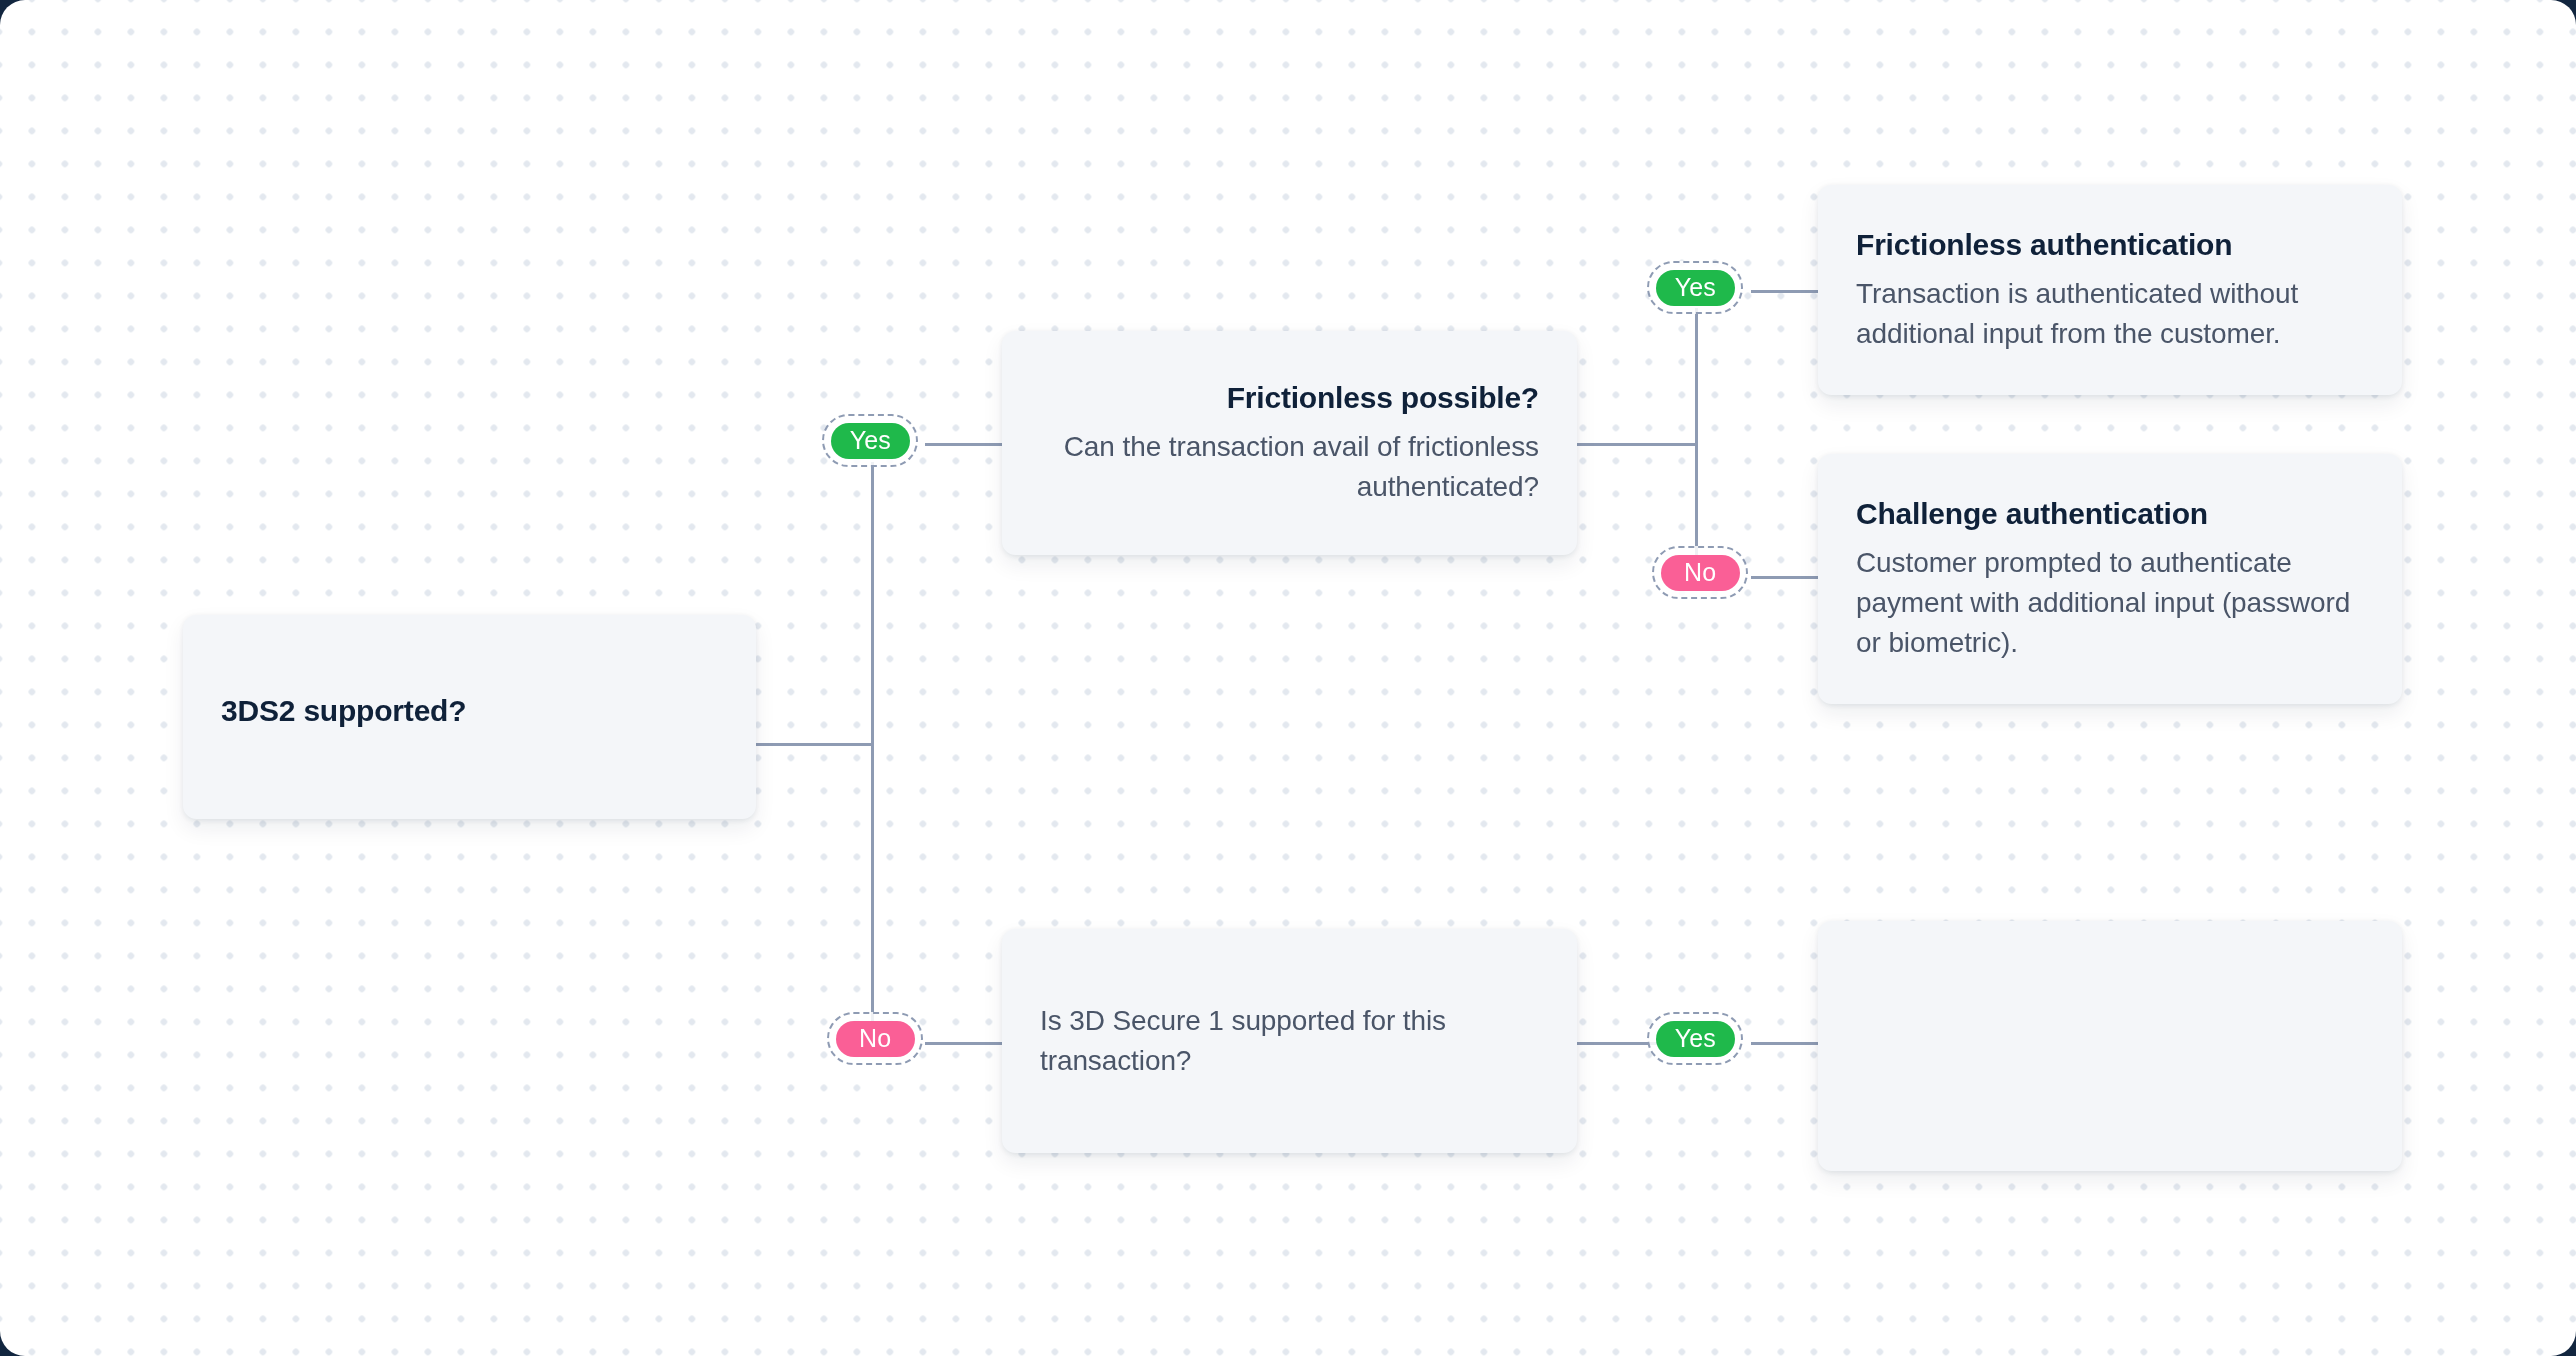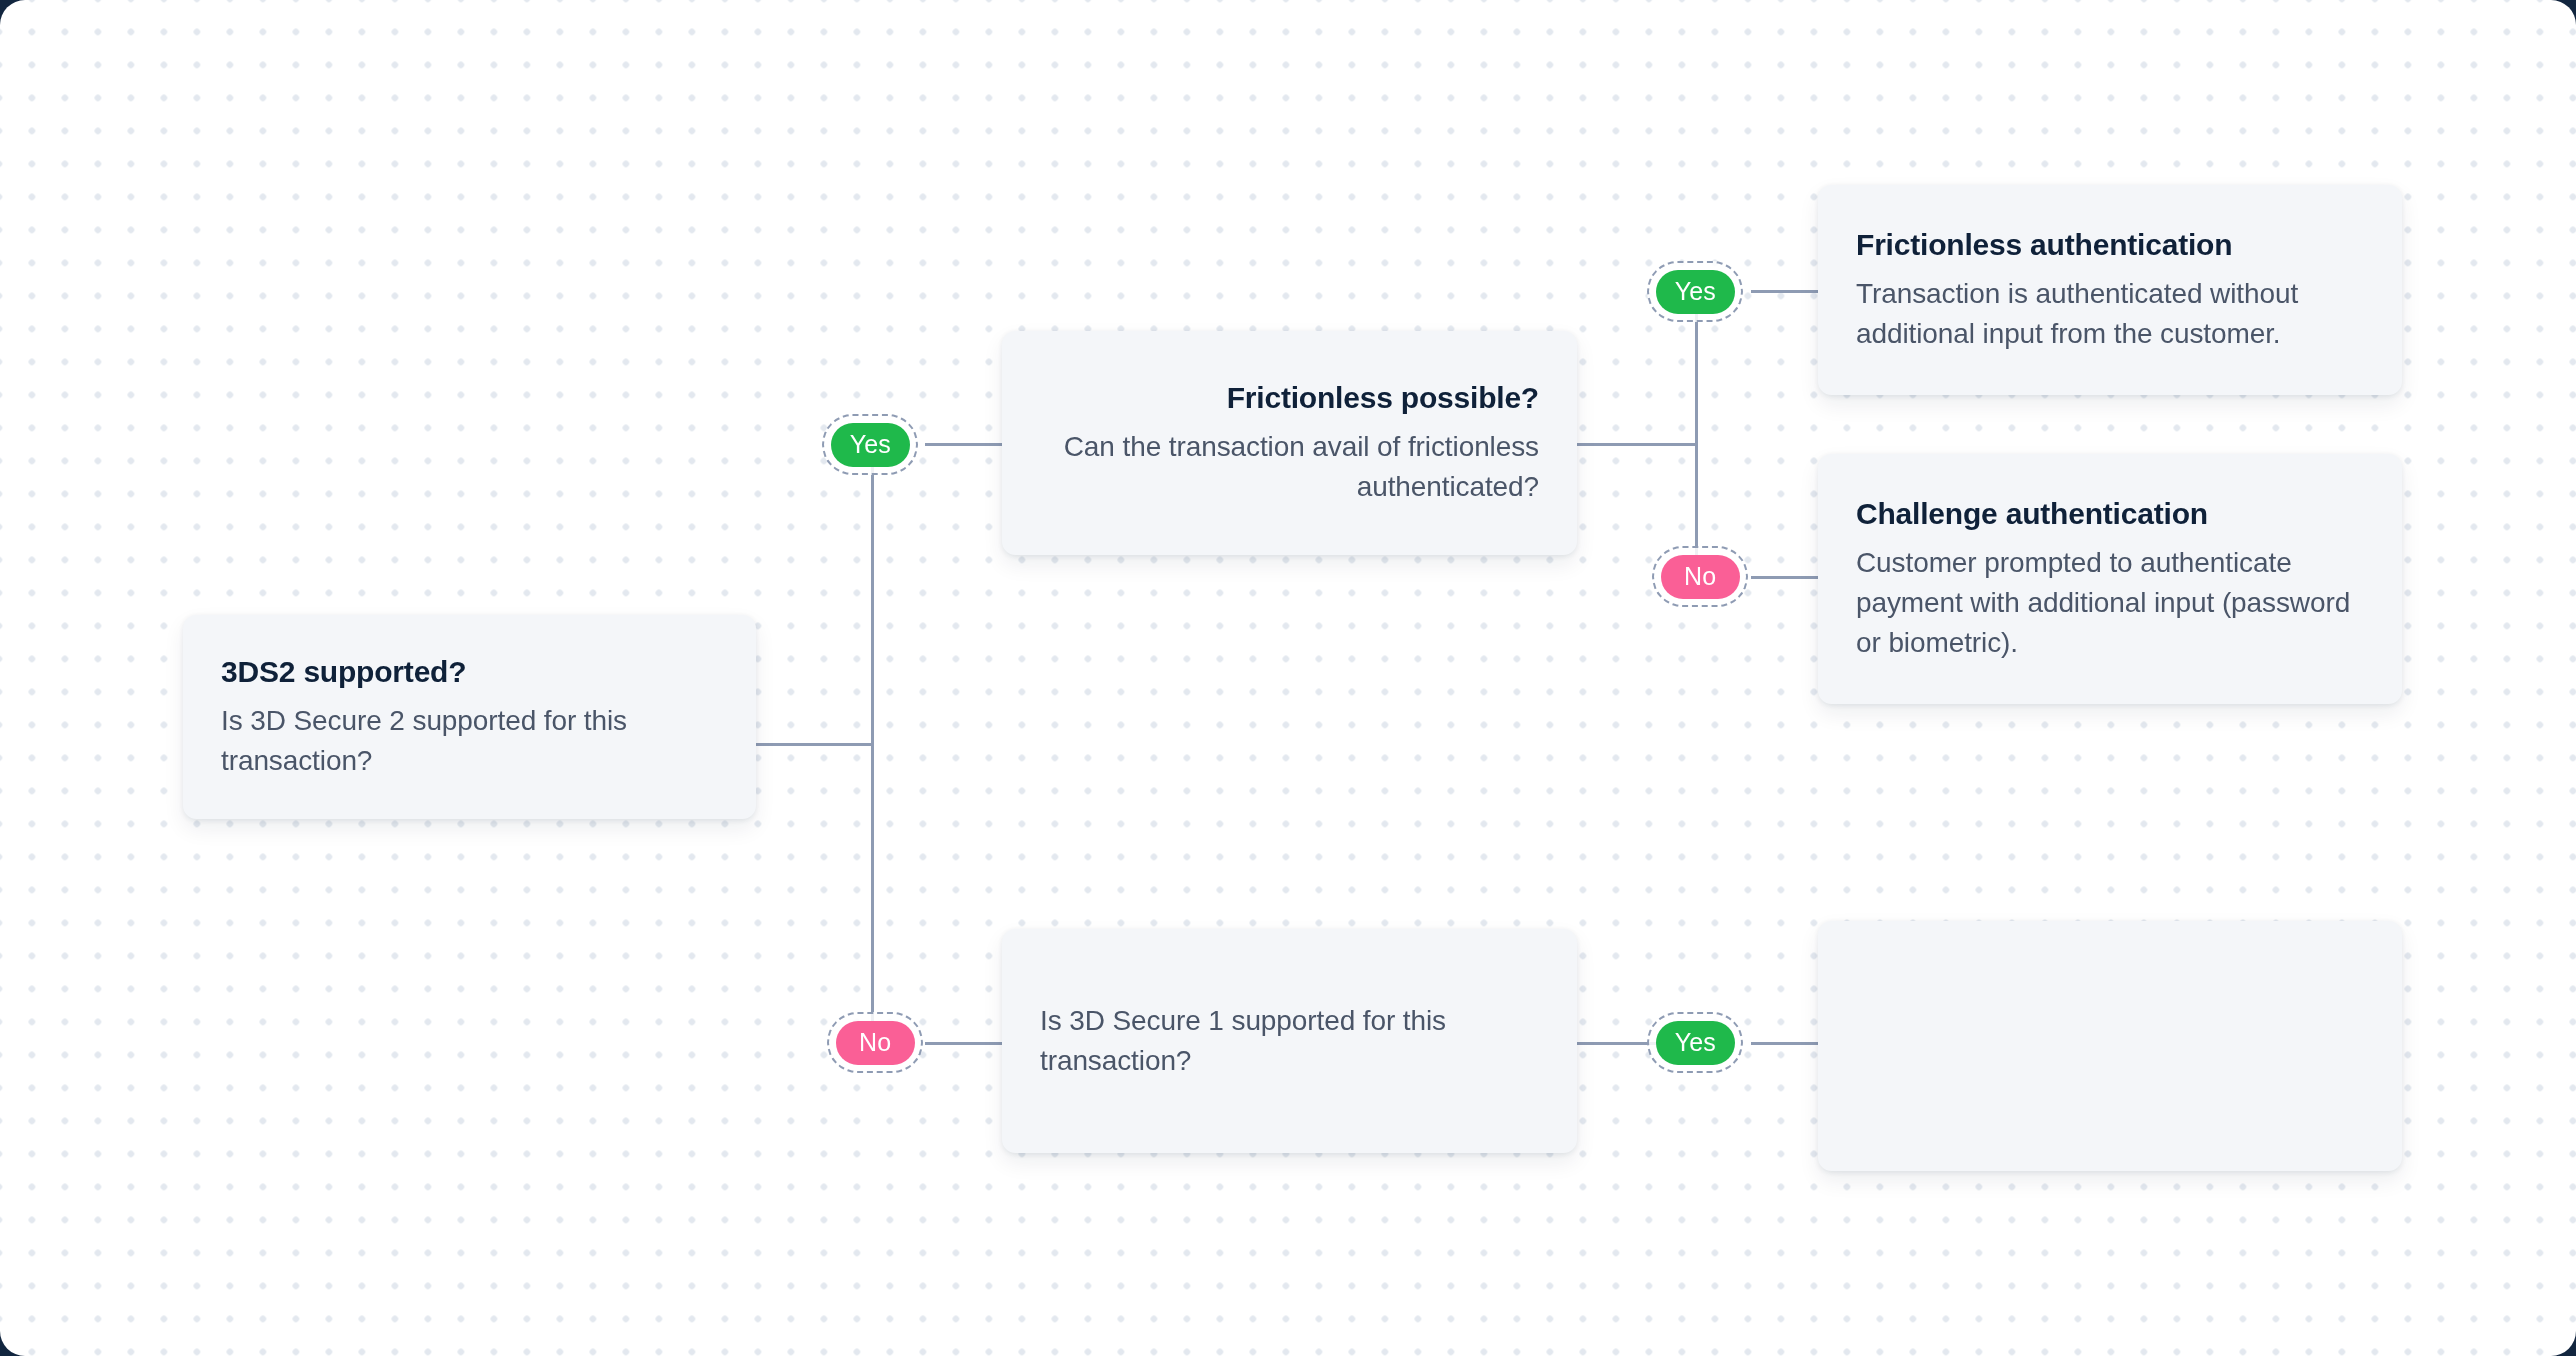--- a/index.html
+++ b/index.html
@@ -71,21 +71,21 @@
     border: 2.4px dashed #8e9bb3;
     border-radius: 961px;
     padding: 6.7px;
     background: rgba(255,255,255,0.86);
   }
   .badge {
     display: flex;
     align-items: center;
     justify-content: center;
     border-radius: 961px;
-    height: 44px;
+    height: 36px;
     min-width: 79px;
     padding: 8px 19px;
     font-size: 25px;
     font-weight: 500;
     color: #ffffff;
     line-height: 1;
     letter-spacing: 0.1px;
   }
   .badge.yes { background: #1fb94b; }
   .badge.no  { background: #fa5f96; }
@@ -110,21 +110,20 @@
   <div class="edge h" style="left:1751px; top:290px; width:69px;"></div>
 
   <div class="edge h" style="left:1751px; top:576px; width:69px;"></div>
 
   <div class="edge h" style="left:1577px; top:1042px; width:120px;"></div>
 
   <div class="edge h" style="left:1751px; top:1042px; width:69px;"></div>
 
   <div class="node" style="left:183px; top:615px; width:573px; height:204px;">
     <div class="title">3DS2 supported?</div>
-    <div class="desc">Is 3D Secure 2 supported for this transaction?</div>
   </div>
 
   <div class="node" style="left:1002px; top:331px; width:575px; height:224px;text-align:right;">
     <div class="title">Frictionless possible?</div>
     <div class="desc">Can the transaction avail of frictionless authenticated?</div>
   </div>
 
   <div class="node" style="left:1002px; top:929px; width:575px; height:224px;">
     <div class="desc">Is 3D Secure 1 supported for this transaction?</div>
   </div>

